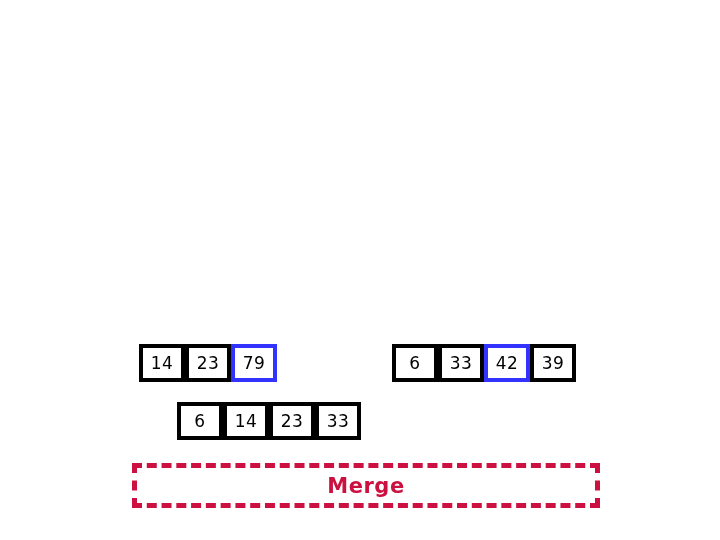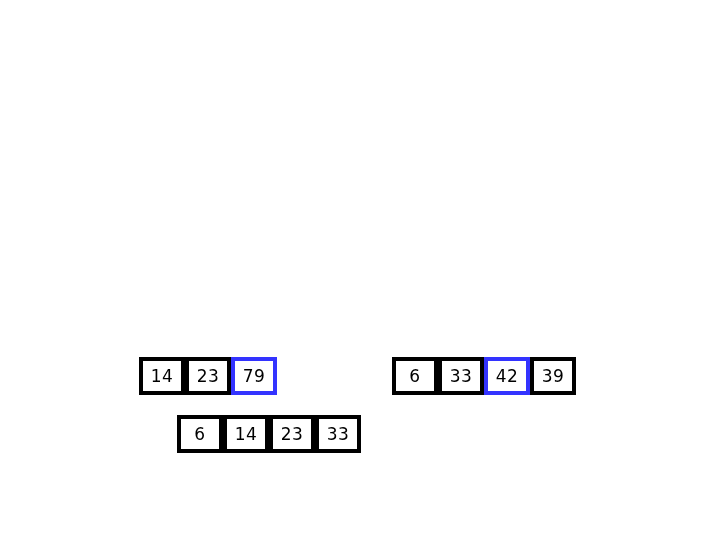--- a/index.html
+++ b/index.html
@@ -21,21 +21,20 @@
     height: 540px;
     background: #ffffff;
   }
 
   
   .array-row {
     position: absolute;
     display: flex;
     flex-direction: row;
     align-items: flex-start;
-    margin-top: 13px;
   }
 
   .cell {
     box-sizing: border-box;
     width: 46px;
     height: 38px;
     border: 4px solid #000000;
     background: #ffffff;
     color: #000000;
     font-family: "DejaVu Sans", sans-serif;
@@ -106,14 +105,17 @@
     <div class="cell">39</div>
   </div>
 
   <div class="array-row" id="array-merged">
     <div class="cell">6</div>
     <div class="cell">14</div>
     <div class="cell">23</div>
     <div class="cell">33</div>
   </div>
 
+  <div id="merge-banner">
+    <span id="merge-label">Merge</span>
+  </div>
 
 </div>
 
 </body></html>

